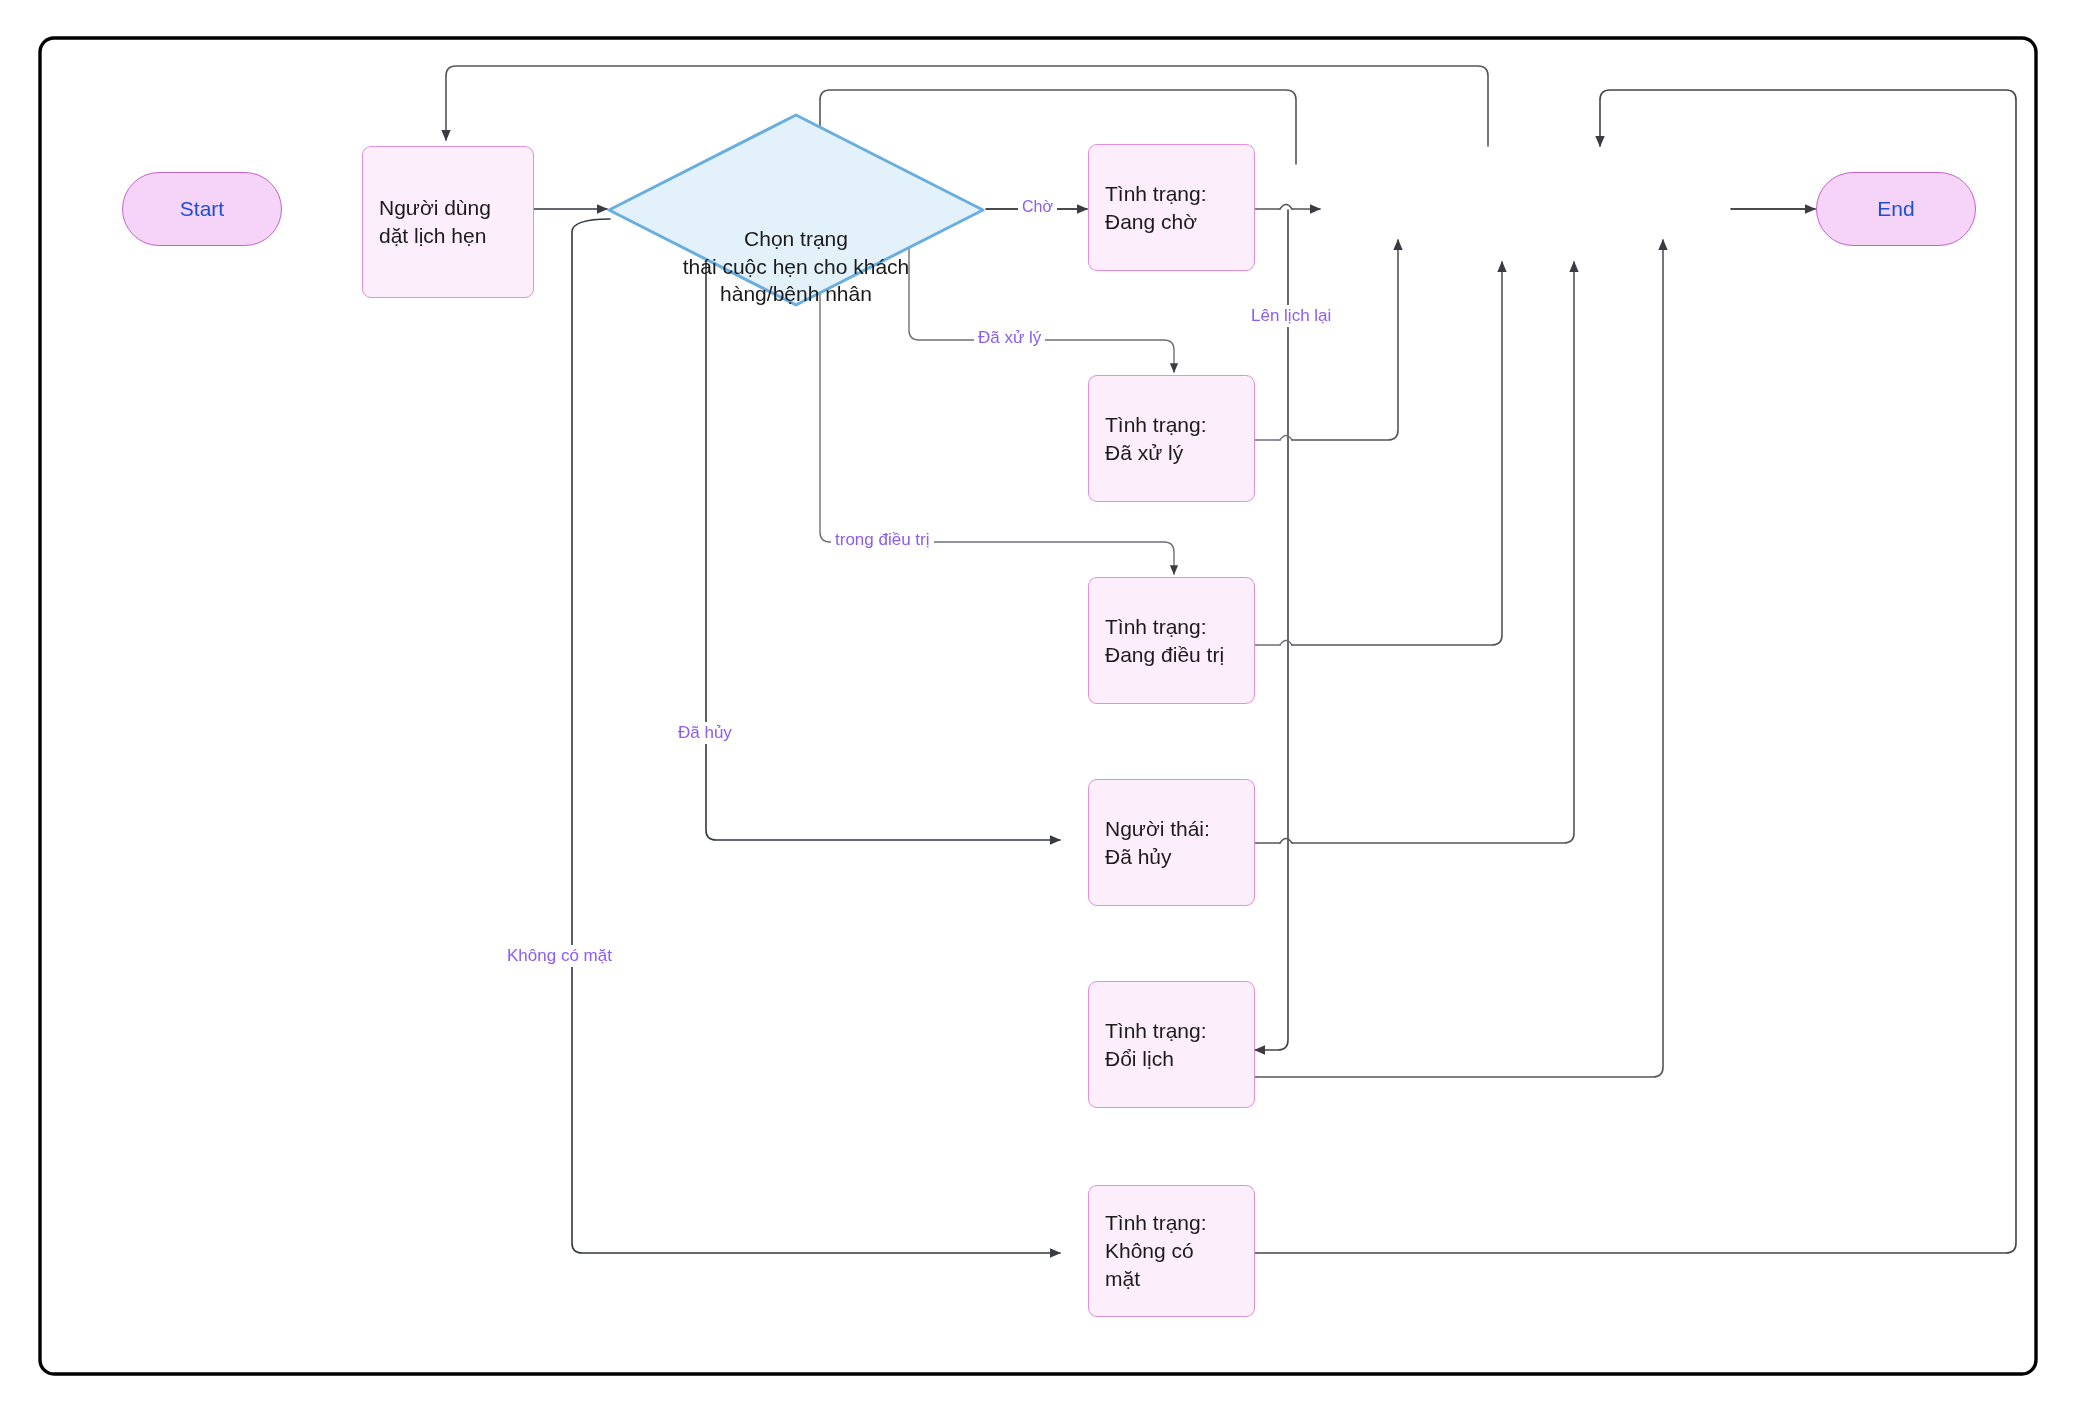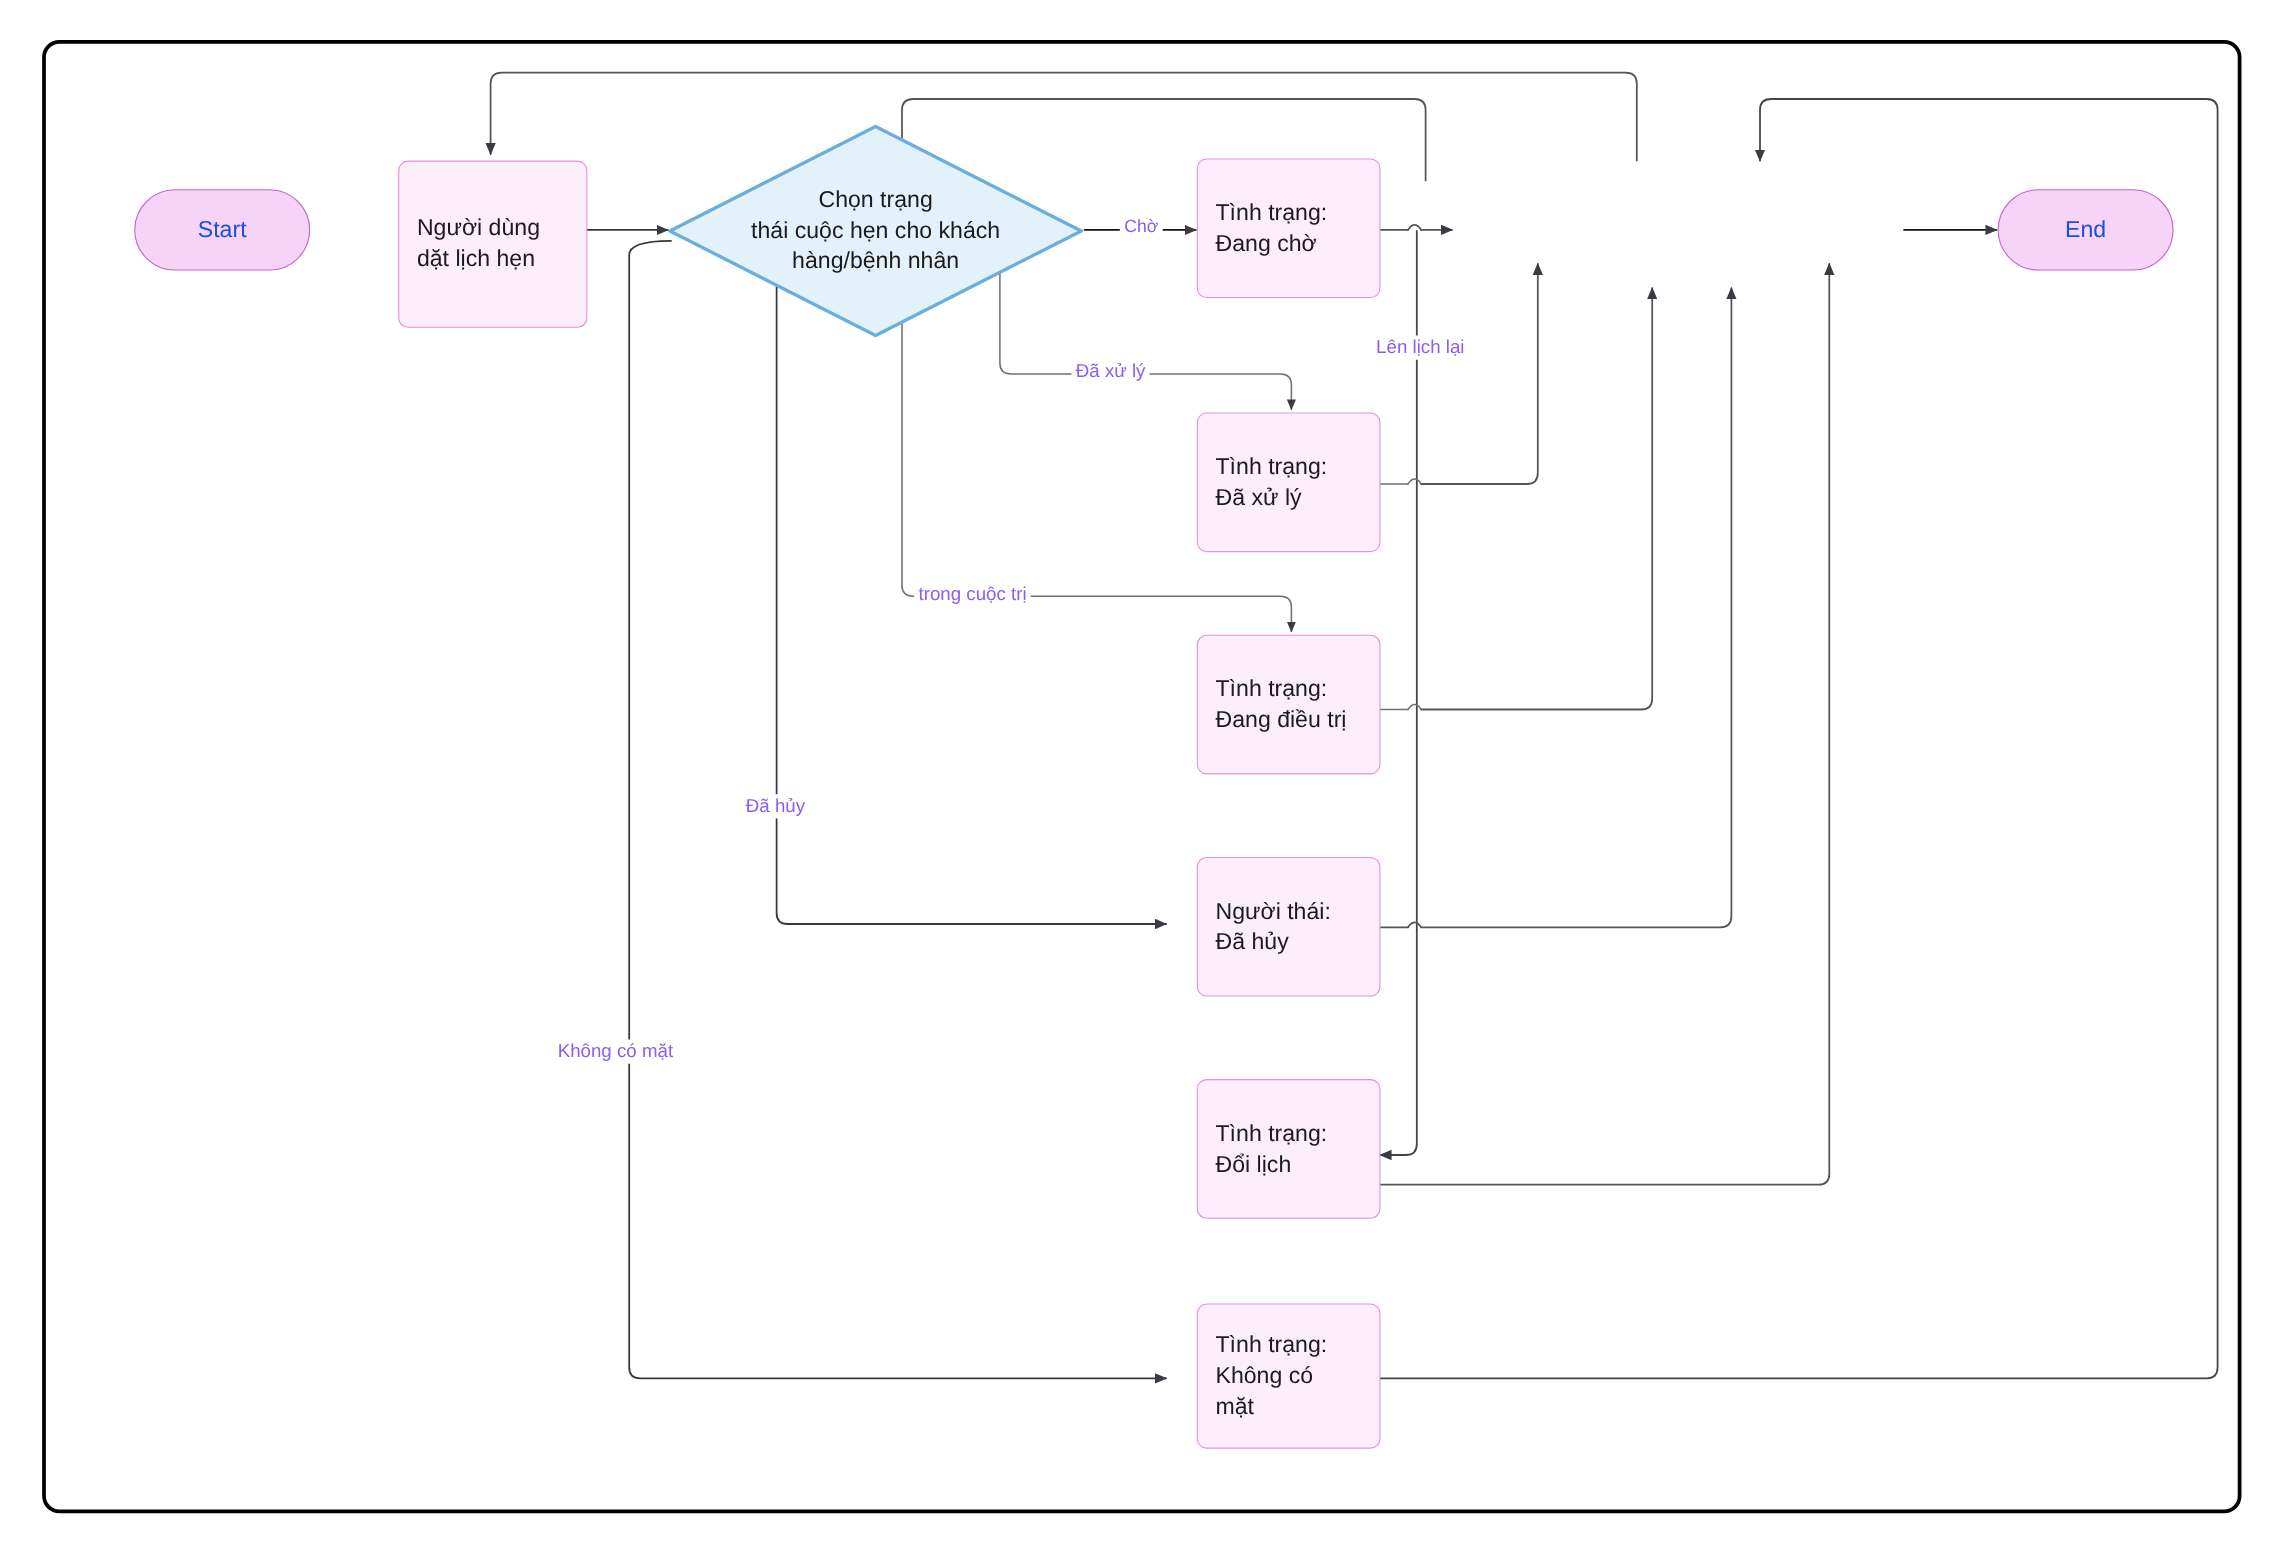--- a/index.html
+++ b/index.html
@@ -58,20 +58,21 @@
     color: #1b1b1b;
     text-align: left;
   }
   
   .decision {
     background: transparent;
     justify-content: center;
     text-align: center;
     font-size: 21px;
     color: #1b1b1b;
+    align-items: flex-end;
   }
   .decision .dia-shape {
     position: absolute;
     left: 0; top: 0;
     width: 100%; height: 100%;
     z-index: -1;
   }
   .decision .node-label {
     position: relative;
     z-index: 1;
@@ -205,21 +206,21 @@
 
 
   <div class="node term" style="left:1816px; top:172px; width:160px; height:74px;">
     <div class="node-label">End</div>
   </div>
 
   <div class="edge-label" style="left:1018px; top:197px; font-size:16px;">Chờ</div>
 
   <div class="edge-label" style="left:974px; top:327px;">Đã xử lý</div>
 
-  <div class="edge-label" style="left:831px; top:529px;">trong cuộc trị</div>
+  <div class="edge-label" style="left:831px; top:529px;">trong điều trị</div>
 
   <div class="edge-label" style="left:674px; top:722px;">Đã hủy</div>
 
   <div class="edge-label" style="left:503px; top:945px;">Không có mặt</div>
 
   <div class="edge-label" style="left:1247px; top:305px;">Lên lịch lại</div>
 
 </div>
 
 </body></html>

